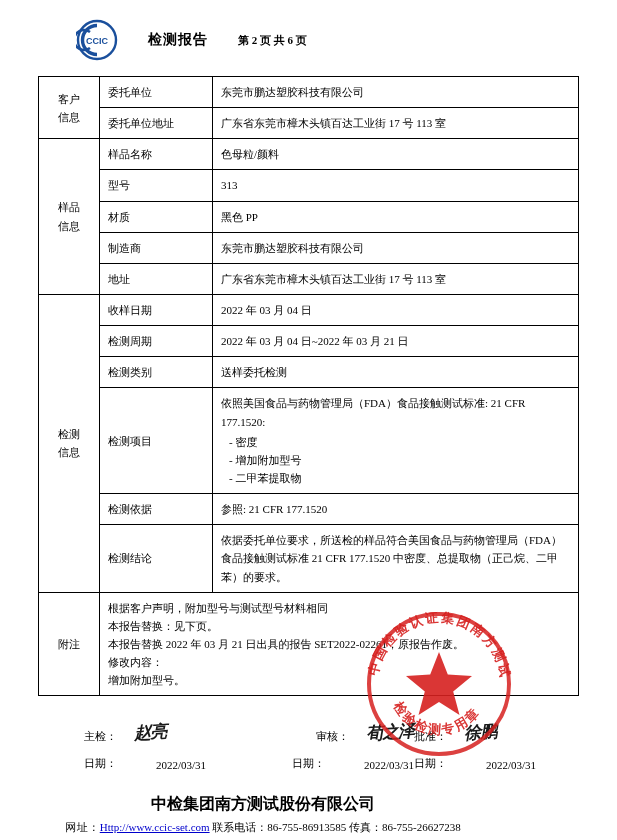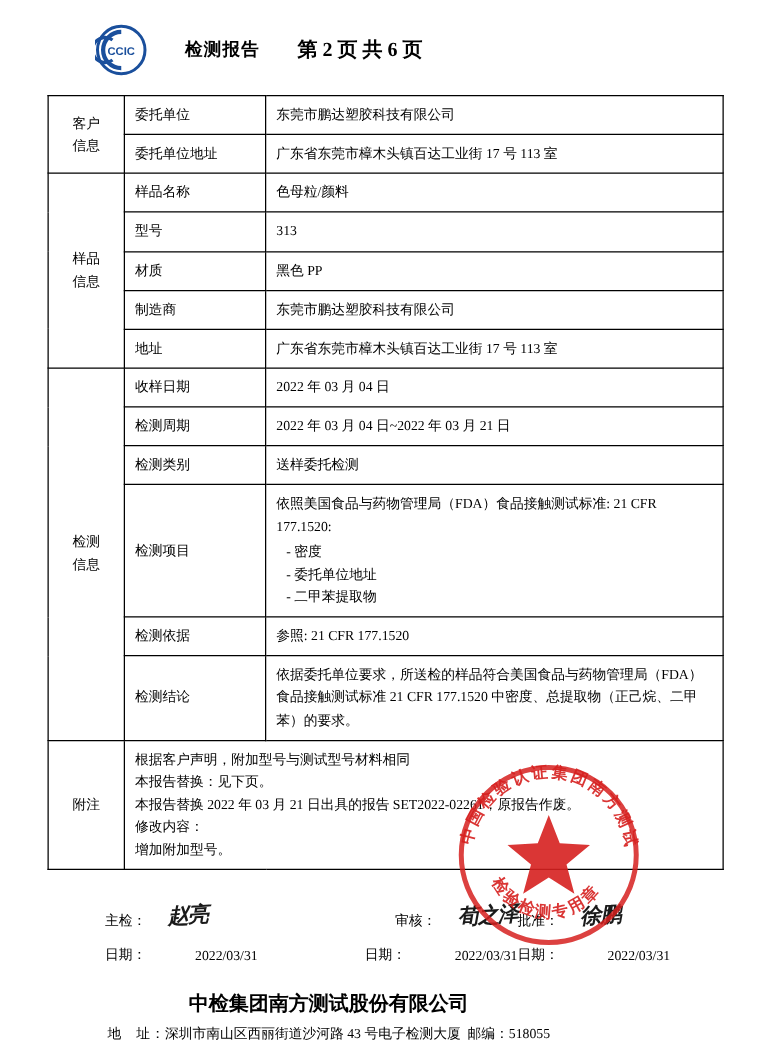--- a/index.html
+++ b/index.html
@@ -46,21 +46,21 @@
     letter-spacing: 1px;
   }
   .report-no {
     font-size: 11px;
     font-weight: bold;
     margin-left: 34px;
     white-space: nowrap;
   }
   .report-no .label { letter-spacing: 0px; }
   .page-no {
-    font-size: 16px;
+    font-size: 11px;
     font-weight: bold;
     margin-left: 30px;
     white-space: nowrap;
   }
 
   
   table.doc {
     width: 541px;
     border-collapse: collapse;
     margin-top: 10px;
@@ -241,21 +241,21 @@
     </tr>
     <tr>
       <td class="key">检测类别</td>
       <td class="val">送样委托检测</td>
     </tr>
     <tr>
       <td class="key">检测项目</td>
       <td class="val testitems">
         <div class="lead">依照美国食品与药物管理局（FDA）食品接触测试标准: 21 CFR 177.1520:</div>
         <div class="sub">- 密度</div>
-        <div class="sub">- 委托单位地址</div>
+        <div class="sub">- 增加附加型号</div>
         <div class="sub">- 二甲苯提取物</div>
       </td>
     </tr>
     <tr>
       <td class="key">检测依据</td>
       <td class="val">参照: 21 CFR 177.1520</td>
     </tr>
     <tr>
       <td class="key">检测结论</td>
       <td class="val">依据委托单位要求，所送检的样品符合美国食品与药物管理局（FDA）食品接触测试标准 21 CFR 177.1520 中密度、总提取物（正己烷、二甲苯）的要求。</td>
@@ -321,20 +321,17 @@
       <text font-family="Liberation Serif, serif" font-size="13" font-weight="bold" fill="#d6201f" opacity="0.9" letter-spacing="2">
         <textPath href="#arcBottom" startOffset="14%">检验检测专用章</textPath>
       </text>
       <polygon points="84,52 92.8,74.5 117,76 98.2,91.5 104.5,115 84,102 63.5,115 69.8,91.5 51,76 75.2,74.5" fill="#d6201f" opacity="0.9"></polygon>
     </svg>
   </div>
 
   <div class="footer">
     <div class="company">中检集团南方测试股份有限公司</div>
     <div>
-      <span class="line-sp">地　址：</span><span>深圳市南山区西丽街道沙河路 43 号电子检测大厦</span>&nbsp;&nbsp;<span>邮编：</span><span>518055</span>
-    </div>
-    <div>
       <span class="line-sp">网址：</span><a href="#">Http://www.ccic-set.com</a>&nbsp;<span>联系电话：</span><span>86-755-86913585</span>&nbsp;<span>传真：</span><span>86-755-26627238</span>
     </div>
   </div>
 
 </div>
 
 </body></html>

